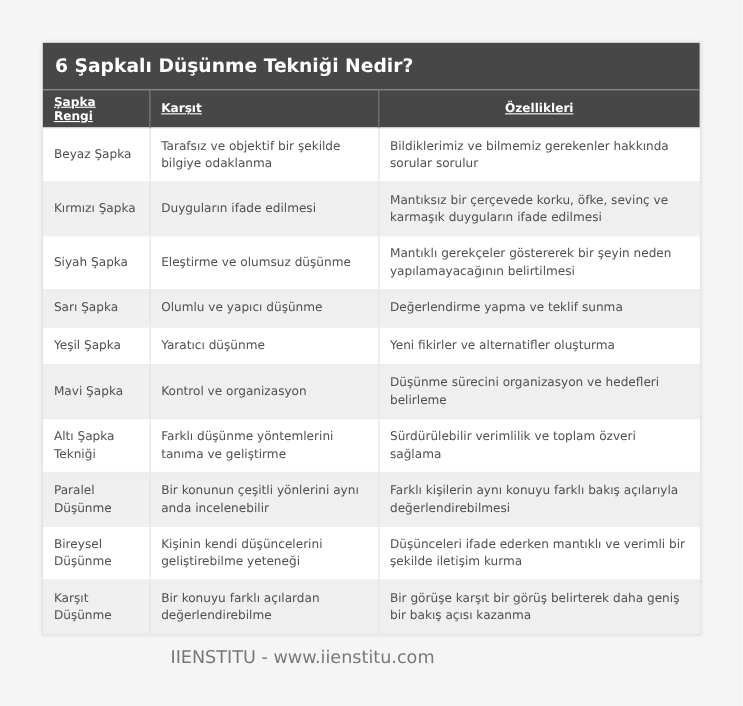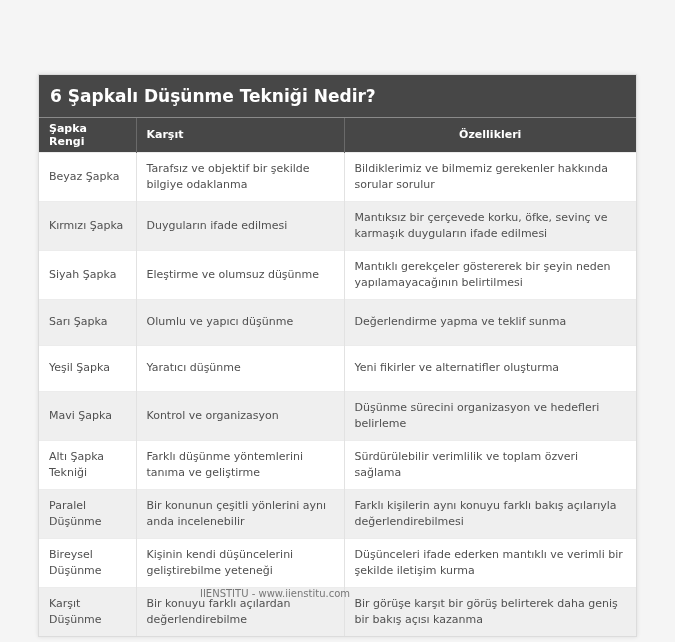--- a/index.html
+++ b/index.html
@@ -13,21 +13,20 @@
     }
     .card {
       position: absolute;
       left: 38px;
       top: 38px;
       width: 599px;
       background: #ffffff;
       box-shadow: 0 0 4px rgba(0,0,0,0.10);
       border: 1px solid #dcdcdc;
       box-sizing: border-box;
-      margin-top: 36px;
     }
     .title-bar {
       height: 43px;
       background: #474747;
       color: #ffffff;
       font-weight: bold;
       font-size: 17px;
       line-height: 43px;
       padding-left: 11px;
       box-sizing: border-box;
@@ -44,44 +43,45 @@
     thead th {
       background: #474747;
       color: #ffffff;
       font-weight: bold;
       font-size: 11px;
       text-align: left;
       height: 34px;
       padding: 0 10px;
       box-sizing: border-box;
       border-right: 1px solid #6a6a6a;
+      text-decoration: underline;
     }
     thead th:last-child { border-right: none; text-align: center; }
     tbody td {
       font-size: 11px;
       color: #505050;
       line-height: 16px;
       padding: 0 10px;
       vertical-align: middle;
       border-right: 1px solid #e2e2e2;
       border-top: 1px solid #ececec;
       box-sizing: border-box;
     }
     tbody td:last-child { border-right: none; }
     tbody tr.odd td { background: #ffffff; }
     tbody tr.even td { background: #efefef; }
     tbody tr.tall td { height: 49px; }
-    tbody tr.short td { height: 46px; }
+    tbody tr.short td { height: 34px; }
     .footer {
       position: absolute;
       left: 0;
       width: 550px;
       top: 588px;
       text-align: center;
-      font-size: 10px;
+      font-size: 16px;
       color: #777777;
     }
   </style>
 </head>
 <body>
 
 <div class="card">
   <div class="title-bar">6 Şapkalı Düşünme Tekniği Nedir?</div>
   <table>
     <colgroup>

